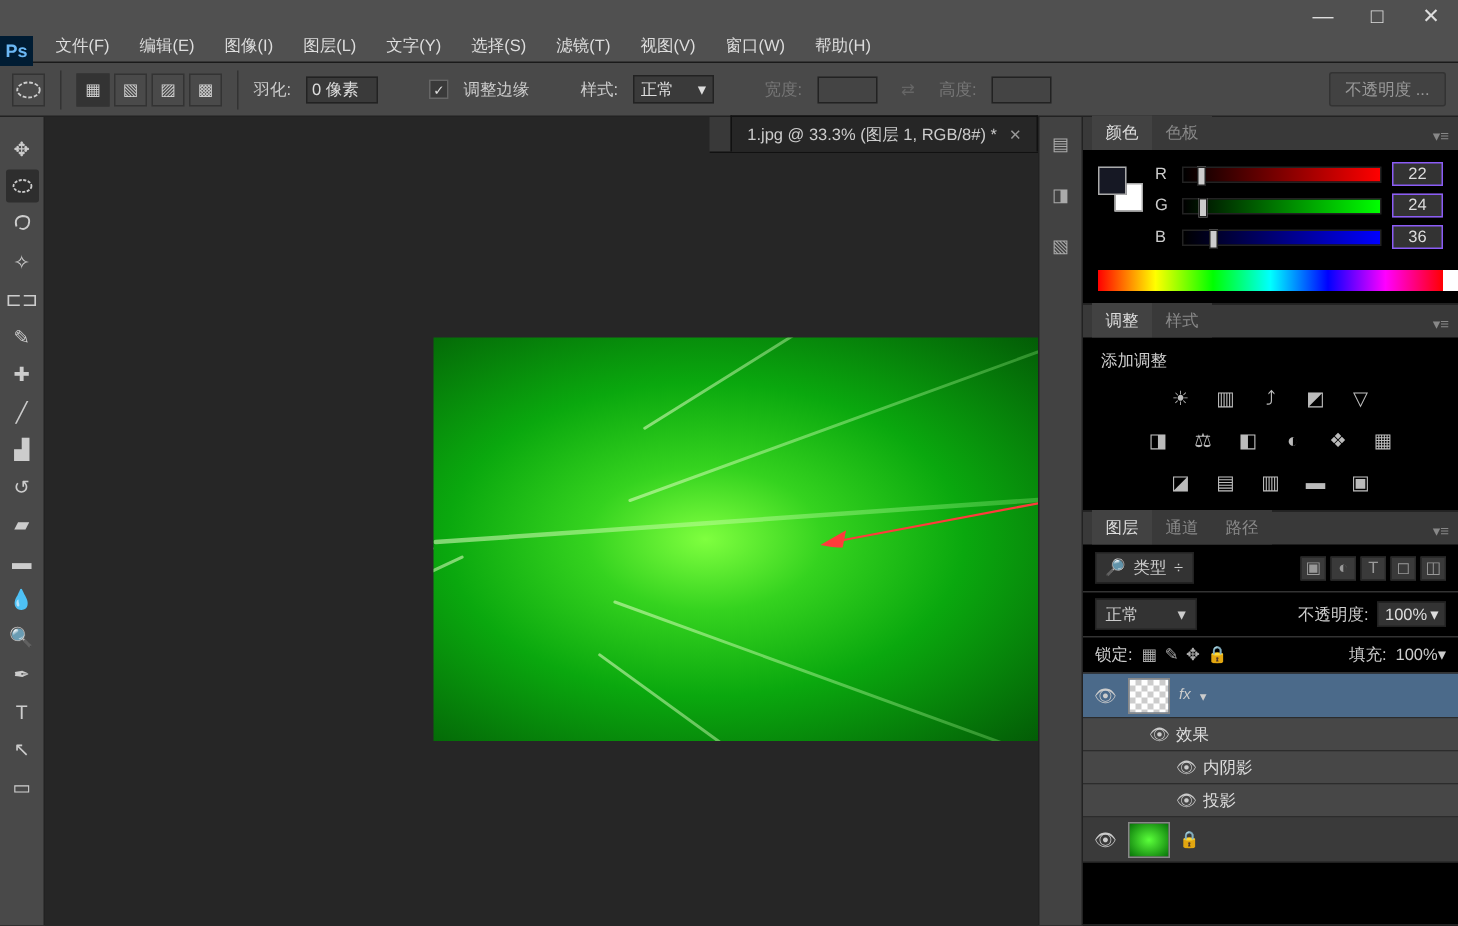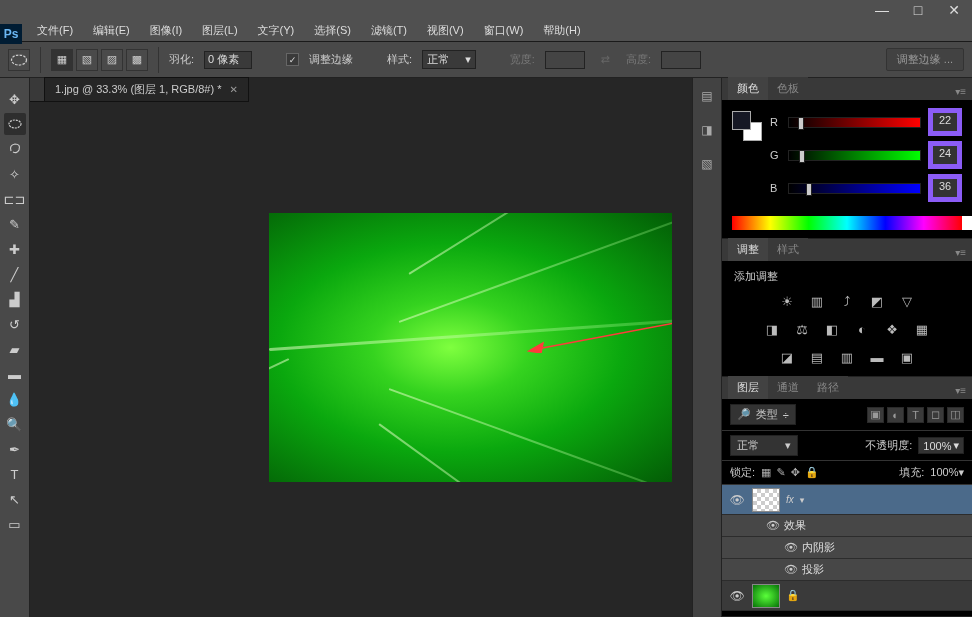--- a/index.html
+++ b/index.html
@@ -30,21 +30,21 @@
     
     .workspace { display: flex; height: calc(617px - 20px - 22px - 36px); }
 
     
     .toolbox { width: 30px; background: #494949; border-right: 1px solid #222; display: flex; flex-direction: column; align-items: center; padding-top: 10px; gap: 3px; }
     .tool { width: 22px; height: 22px; display: flex; align-items: center; justify-content: center; color: #ccc; font-size: 13px; cursor: pointer; border-radius: 2px; }
     .tool.active { background: #2e2e2e; }
     .tool svg { width: 16px; height: 16px; stroke: #ccc; fill: none; stroke-width: 1.2; }
 
     
-    .doc-area { flex: 1; background: #262626; display: flex; flex-direction: row; }
+    .doc-area { flex: 1; background: #262626; display: flex; flex-direction: column; align-items: flex-end; }
     .doc-tab-bar { height: 24px; background: #393939; display: flex; align-items: flex-end; padding-left: 14px; border-bottom: 1px solid #111; }
     .doc-tab { background: #262626; color: #ccc; padding: 4px 10px; border: 1px solid #111; border-bottom: none; display: flex; align-items: center; gap: 8px; font-size: 11px; }
     .tab-close { color: #999; font-size: 10px; }
     .canvas-wrap { flex: 1; display: flex; align-items: center; justify-content: center; position: relative; }
     .canvas-img { width: 403px; height: 269px; background: radial-gradient(ellipse at 45% 50%, #7fff3f 0%, #35d31f 25%, #0aa80e 55%, #035c06 100%); position: relative; overflow: hidden; }
     .watermark { position:absolute; top:42px; left:50%; transform:translateX(-50%); font-size:42px; font-weight:bold; color:rgba(255,255,255,.06); letter-spacing:2px; }
     .vein { position: absolute; background: linear-gradient(90deg, rgba(230,255,200,.55), rgba(150,255,130,.28)); height: 2px; transform-origin: left center; border-radius:2px;}
     .arrow { position: absolute; top: 108px; left: 258px; width: 150px; height: 32px; }
     .arrow-line { stroke: #ff3b3b; stroke-width: 1.5; fill: #ff3b3b; }
 
@@ -68,21 +68,21 @@
     .swatch.fg { top: 0; left: 0; background: #161824; z-index: 2; }
     .swatch.bg { bottom: 0; right: 0; background: #fff; }
     .rgb-rows { flex: 1; display: flex; flex-direction: column; gap: 5px; }
     .rgb-row { display: flex; align-items: center; gap: 7px; }
     .rgb-label { width: 11px; color: #ccc; }
     .rgb-slider { flex: 1; height: 11px; border: 1px solid #222; position: relative; }
     .rgb-slider.r { background: linear-gradient(90deg, #000, #f00); }
     .rgb-slider.g { background: linear-gradient(90deg, #000, #0f0); }
     .rgb-slider.b { background: linear-gradient(90deg, #000, #00f); }
     .slider-nub { position: absolute; top: -1px; width: 6px; height: 13px; background: #ccc; border: 1px solid #222; }
-    .rgb-val { width: 34px; height: 28px; background: #333; border: 5px solid #8b5cf6; color: #ddd; text-align: center; line-height: 14px; }
+    .rgb-val { width: 34px; height: 16px; background: #333; border: 1px solid #8b5cf6; color: #ddd; text-align: center; line-height: 14px; }
     .spectrum { height: 14px; margin: 8px 10px; background: linear-gradient(90deg, #f00, #ff0, #0f0, #0ff, #00f, #f0f, #f00); position: relative; }
     .spectrum::before, .spectrum::after { content:''; position:absolute; top:0; bottom:0; width:10px; }
     .spectrum::before { left:-10px; background:#000; }
     .spectrum::after { right:-10px; background:#fff; }
 
     
     .adj-body { padding: 8px 12px 10px; color: #ccc; }
     .adj-icons { display: flex; flex-wrap: wrap; gap: 10px; justify-content: center; margin-top: 8px; }
     .adj-icons .row { display:flex; gap:10px; justify-content:center; width:100%; }
     .adj-icon { width: 20px; height: 18px; display: flex; align-items: center; justify-content: center; color: #bbb; font-size: 13px; }
@@ -166,21 +166,21 @@
       <span>正常</span>
       <span>▾</span>
     </div>
   <div style="width:14px"></div>
   <span class="opt-label" style="color:#777">宽度:</span>
   <div class="opt-input" style="width:40px;background:#444"></div>
   <span style="color:#666;margin:0 6px">⇄</span>
   <span class="opt-label" style="color:#777">高度:</span>
   <div class="opt-input" style="width:40px;background:#444"></div>
   <div style="flex:1"></div>
-  <div class="opt-btn">调整边缘 ...</div>
+  <div class="opt-btn">不透明度 ...</div>
 </div>
 
 <div class="workspace">
 
   <div class="toolbox">
     <div class="tool">✥</div>
     <div class="tool active">
         <svg viewBox="0 0 16 16">
           <ellipse cx="8" cy="8" rx="6" ry="4" stroke-dasharray="2 1"></ellipse>
         </svg>

